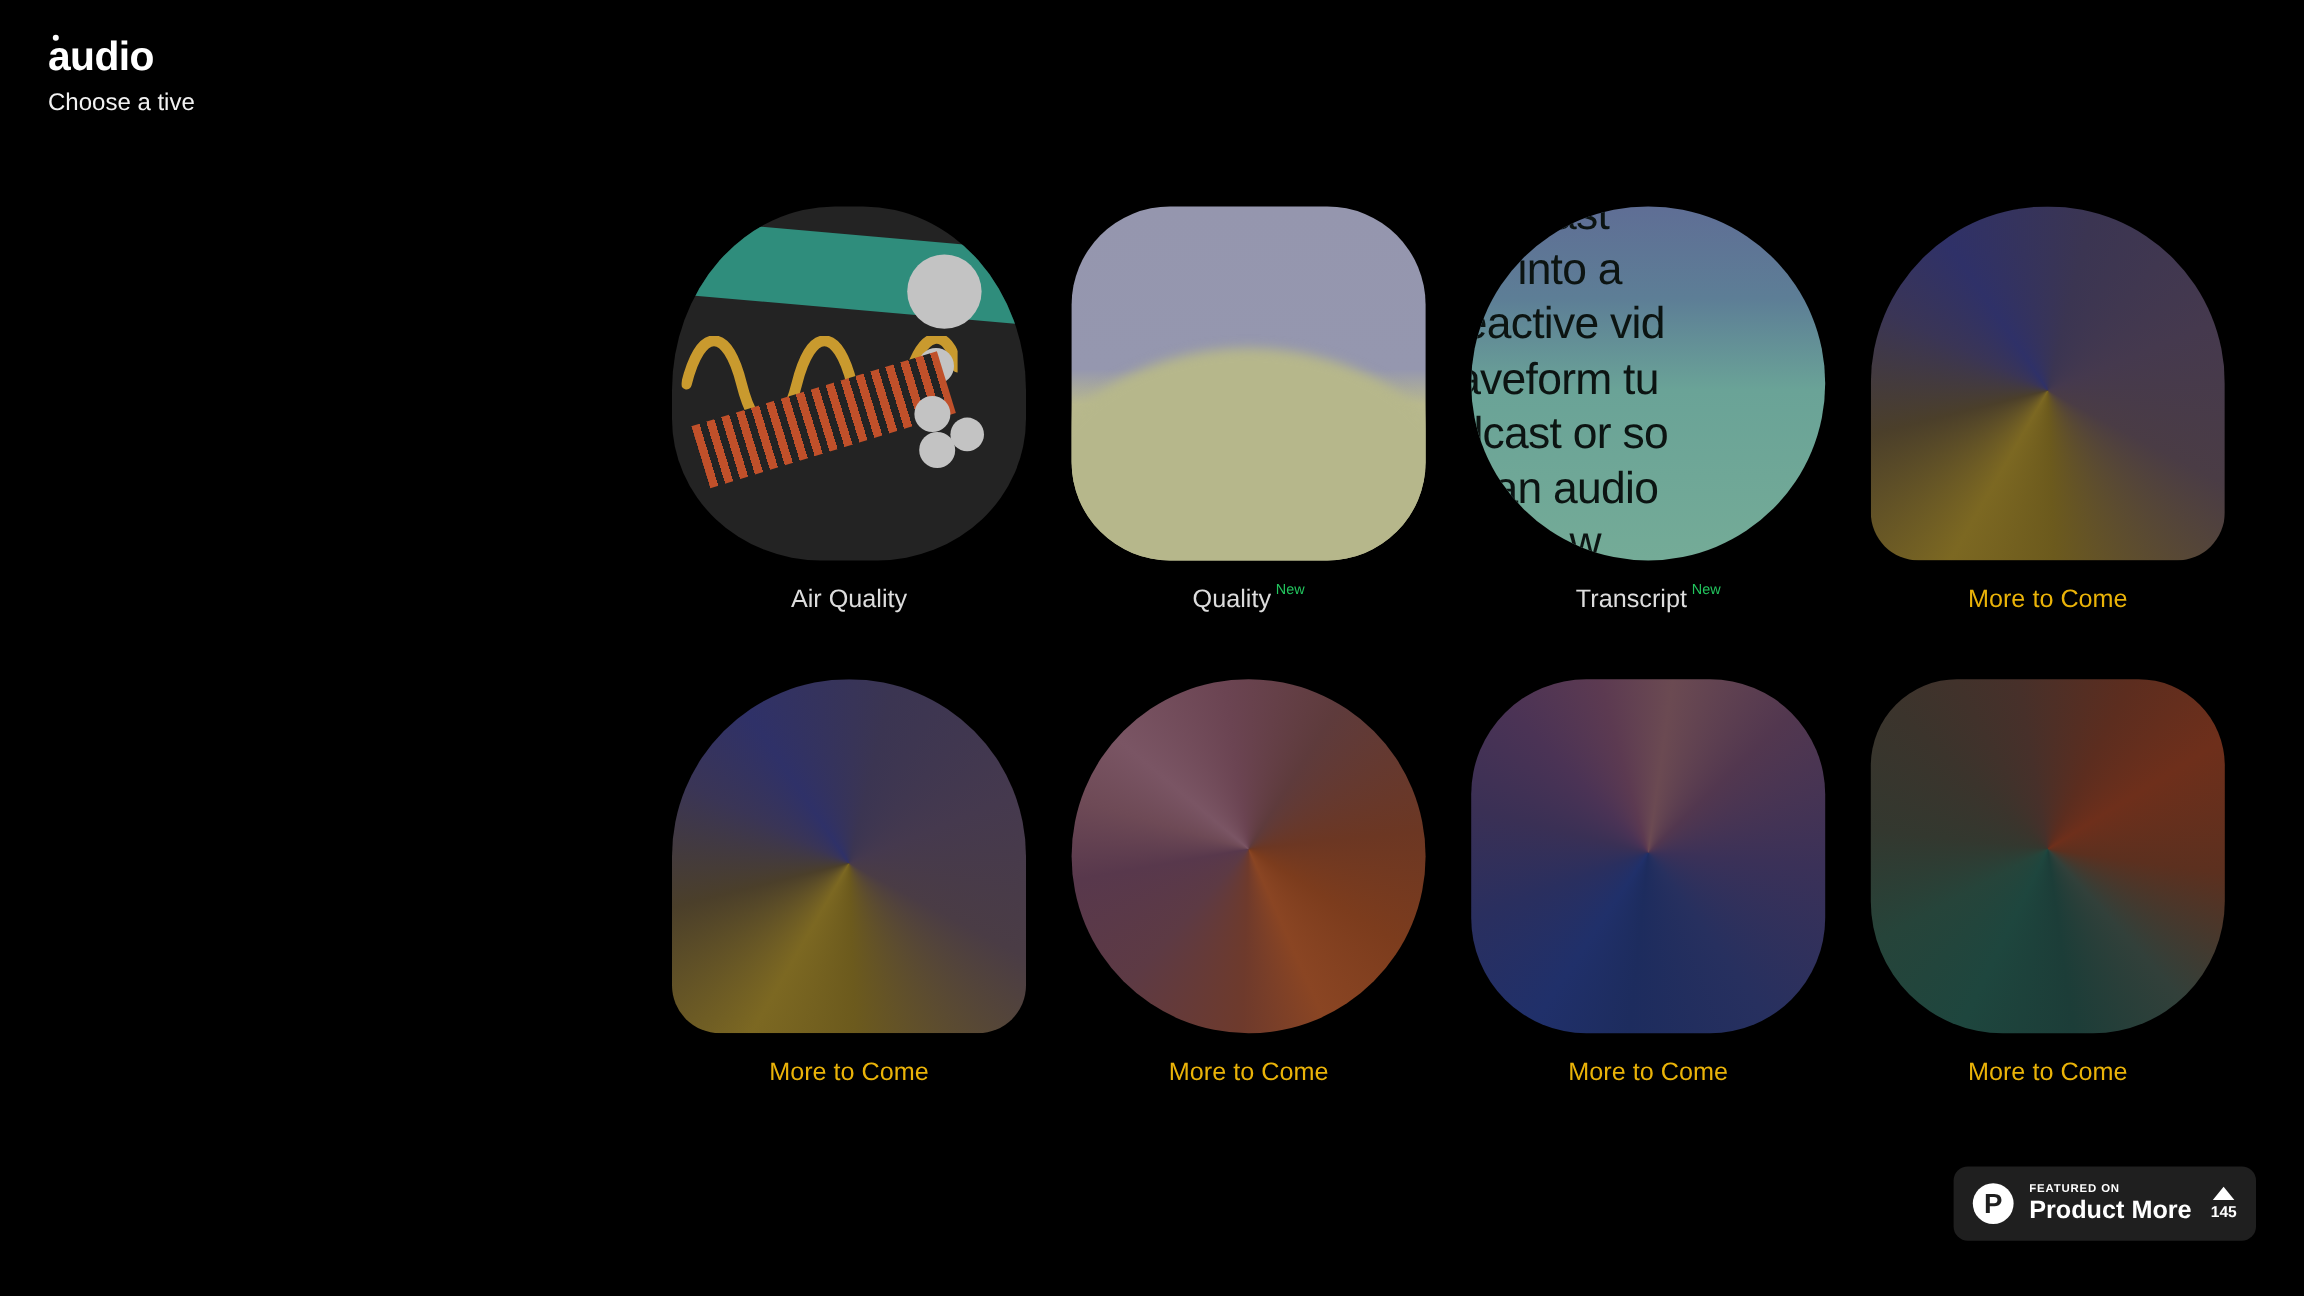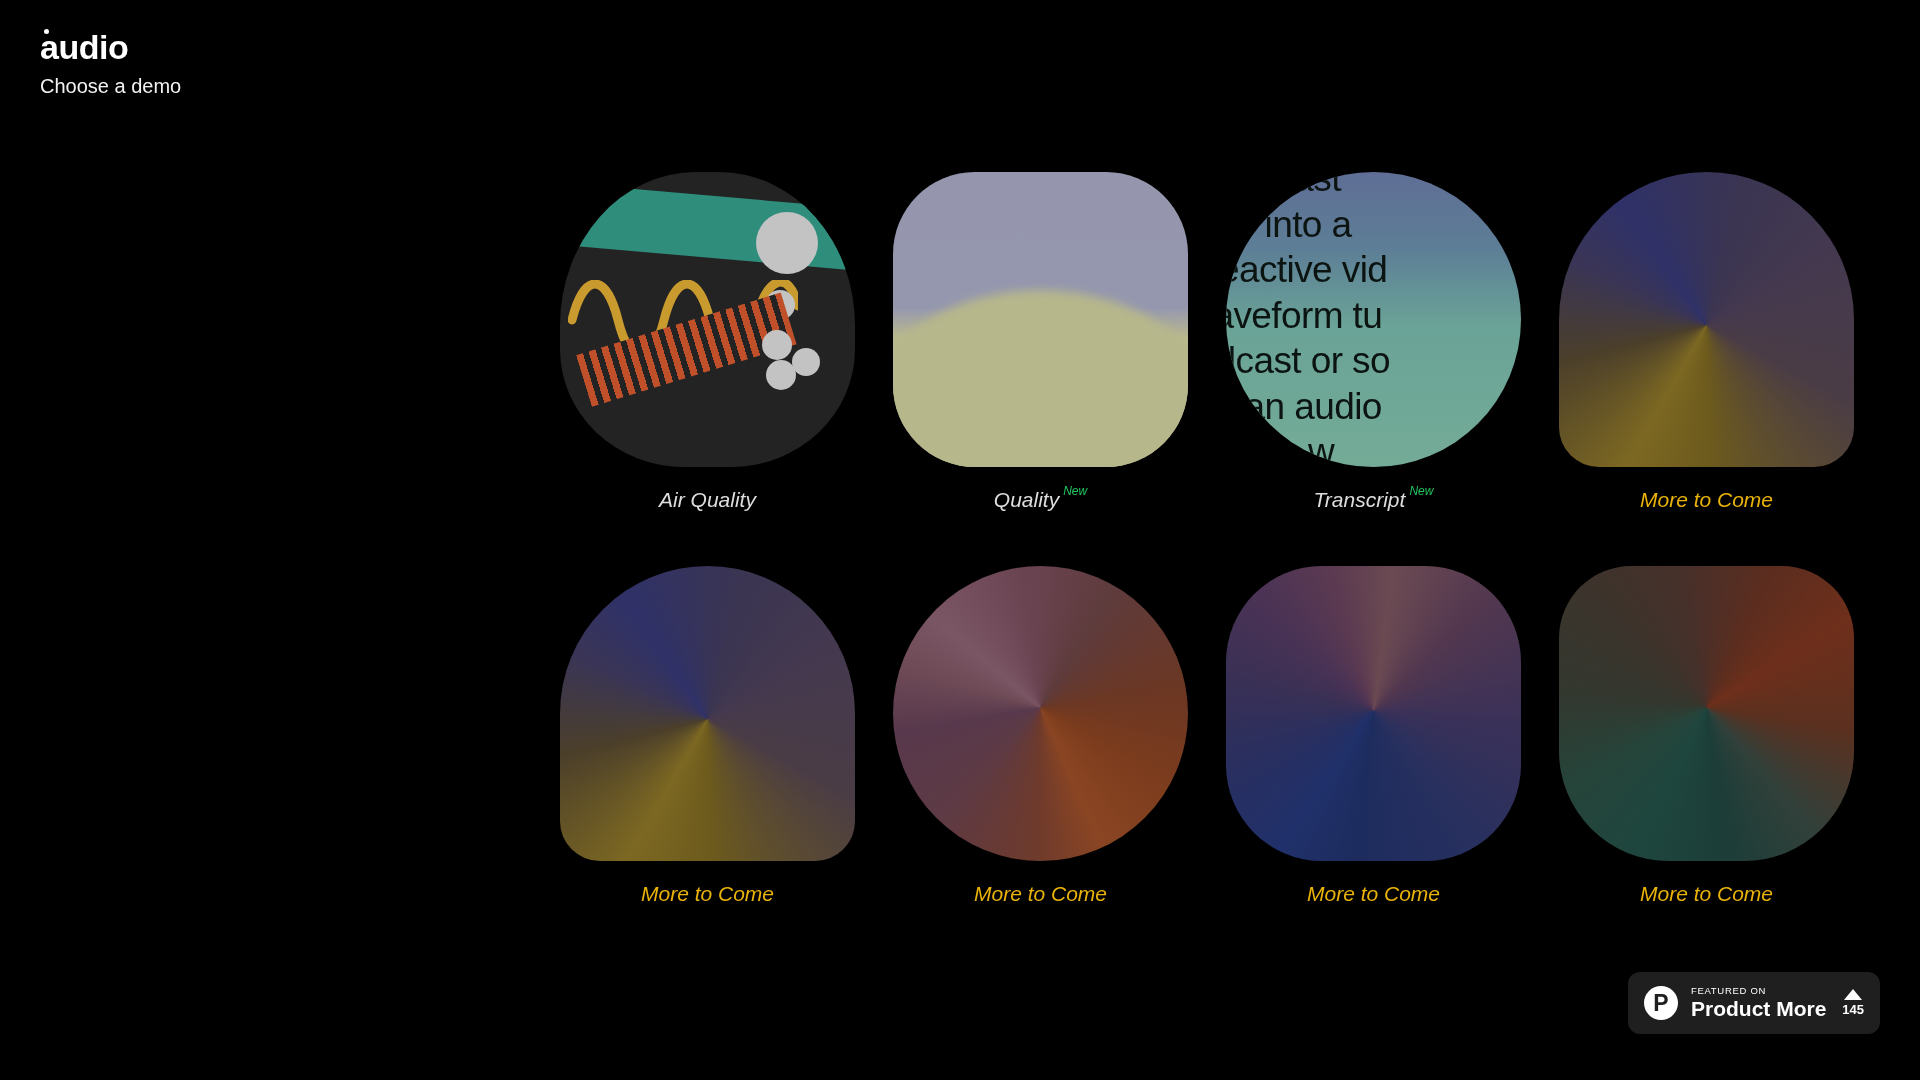--- a/index.html
+++ b/index.html
@@ -40,21 +40,21 @@
   .sh-squircle { border-radius:82px; }
   .sh-circle   { border-radius:50%; }
   .sh-blob     { border-radius:46% 46% 42% 42% / 52% 52% 40% 40%; }
   .sh-arch     { border-radius:148px 148px 40px 40px; }
   .sh-rsquare  { border-radius:96px; }
   .sh-wide     { border-radius:72px 72px 110px 110px; }
 
   .label-row {
     margin-top:22px; display:flex; align-items:flex-start;
     justify-content:center; gap:4px;
-    font-size:21px; line-height:1;font-style:italic;
+    font-size:21px; line-height:1;
   }
   .label { color:#dddddd; font-weight:400; }
   .label.muted { color:#eab308; }
   .badge-new { font-size:12px; color:#22c55e; font-weight:400; position:relative; top:-4px; }
 
   
   .aq { background:#232323; }
   .aq .band {
     position:absolute; left:-6%; top:3%; width:112%; height:62px;
     background:#2f8d7c; transform:rotate(5deg); transform-origin:left center;
@@ -127,37 +127,37 @@
     display:flex; align-items:center; padding:0 16px; gap:13px;
     cursor:pointer; user-select:none;
   }
   .ph-logo {
     width:34px; height:34px; border-radius:50%; background:#ffffff;
     display:flex; align-items:center; justify-content:center;
     color:#1f1f1f; font-weight:700; font-size:23px; line-height:1;
     font-family:"Liberation Sans", sans-serif;
   }
   .ph-txt { display:flex; flex-direction:column; justify-content:center; flex:1; }
-  .ph-featured { font-size:9.5px; font-weight:400; letter-spacing:0.7px; color:#ffffff; }
+  .ph-featured { font-size:9.5px; font-weight:700; letter-spacing:0.7px; color:#ffffff; }
   .ph-name { font-size:21px; font-weight:700; color:#ffffff; line-height:1.15; margin-top:1px; }
   .ph-vote { display:flex; flex-direction:column; align-items:center; gap:2px; }
   .ph-arrow { width:0; height:0; border-left:9px solid transparent; border-right:9px solid transparent; border-bottom:11px solid #ffffff; }
   .ph-count { font-size:13px; font-weight:700; color:#ffffff; }
 </style>
 </head>
 <body>
 
 <div id="app">
 
   <div class="header">
     <div class="logo">
       <span class="logo-dot"></span>
       <span>audio</span>
     </div>
-    <div class="subtitle">Choose a demo</div>
+    <div class="subtitle">Choose a tive</div>
   </div>
 
   <div class="grid">
 
     <div class="card">
       <div class="thumb aq sh-blob">
         <div class="band"></div>
         <div class="ball-lg"></div>
         <svg class="sine" viewBox="0 0 230 80">
           <path d="M4 40 C 16 -8, 38 -8, 50 40 S 84 88, 96 40 S 130 -8, 142 40 S 176 88, 188 40 S 222 -8, 230 26" fill="none" stroke="#c99a2e" stroke-width="9" stroke-linecap="round"></path>

